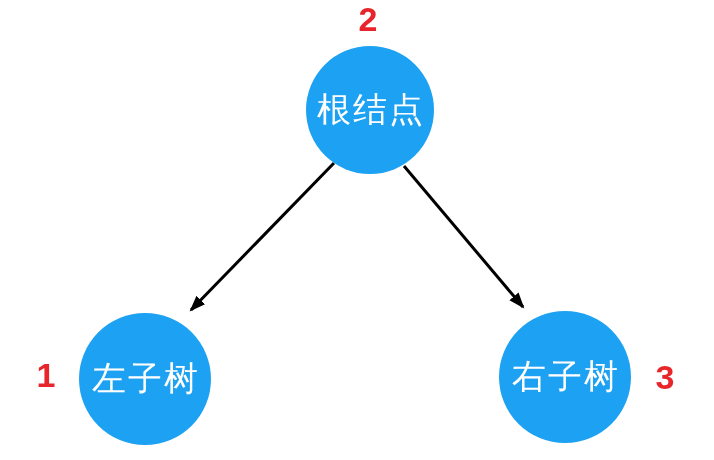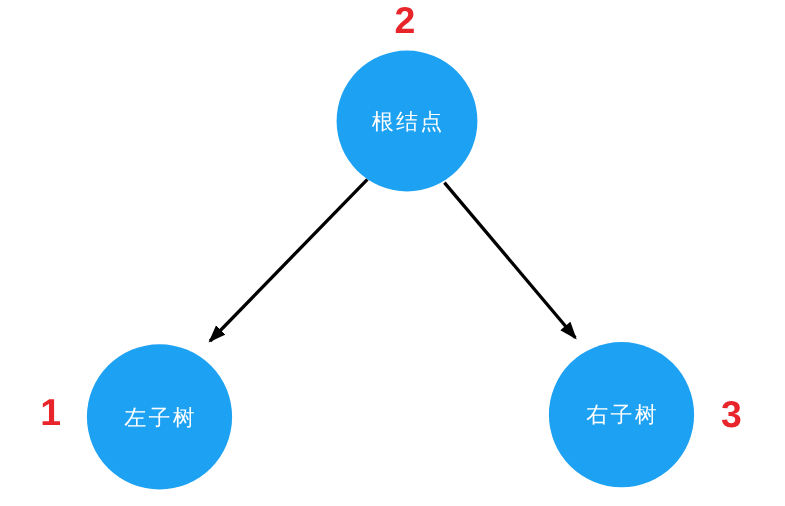--- a/index.html
+++ b/index.html
@@ -24,21 +24,21 @@
     pointer-events: none;
   }
   .node {
     position: absolute;
     border-radius: 50%;
     background: #1da1f2;
     display: flex;
     align-items: center;
     justify-content: center;
     color: #ffffff;
-    font-size: 20px;
+    font-size: 34px;
     font-weight: 400;
     letter-spacing: 2px;
     text-indent: 2px;
     white-space: nowrap;
   }
   .node-root  { left: 306px; top: 46px;  width: 128px; height: 128px; }
   .node-left  { left: 79px;  top: 313px; width: 132px; height: 132px; }
   .node-right { left: 499px; top: 311px; width: 132px; height: 132px; }
   .order-label {
     position: absolute;

